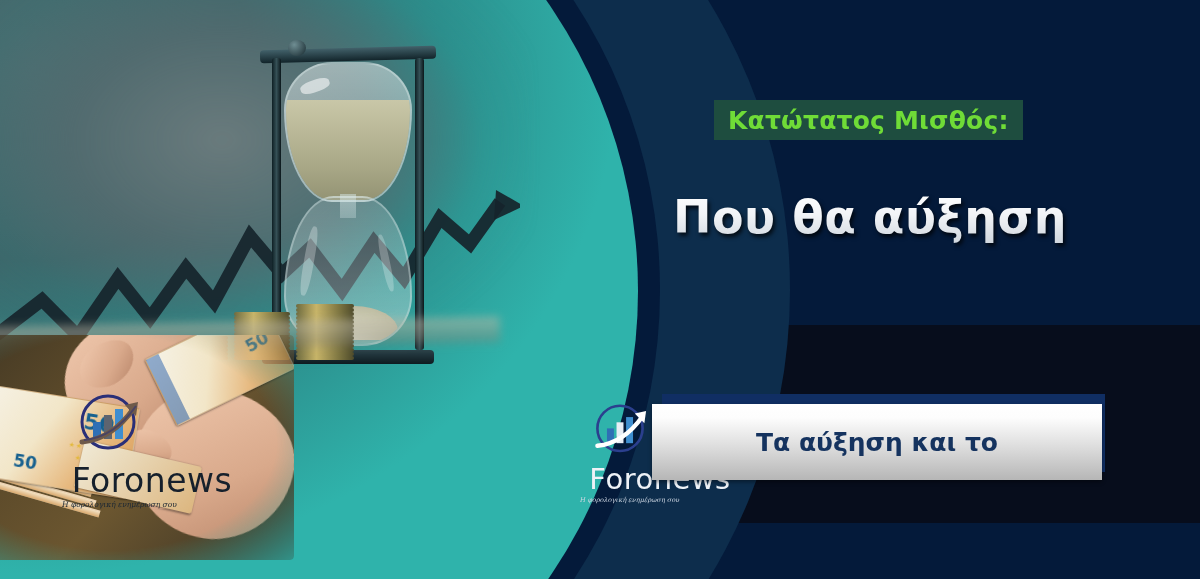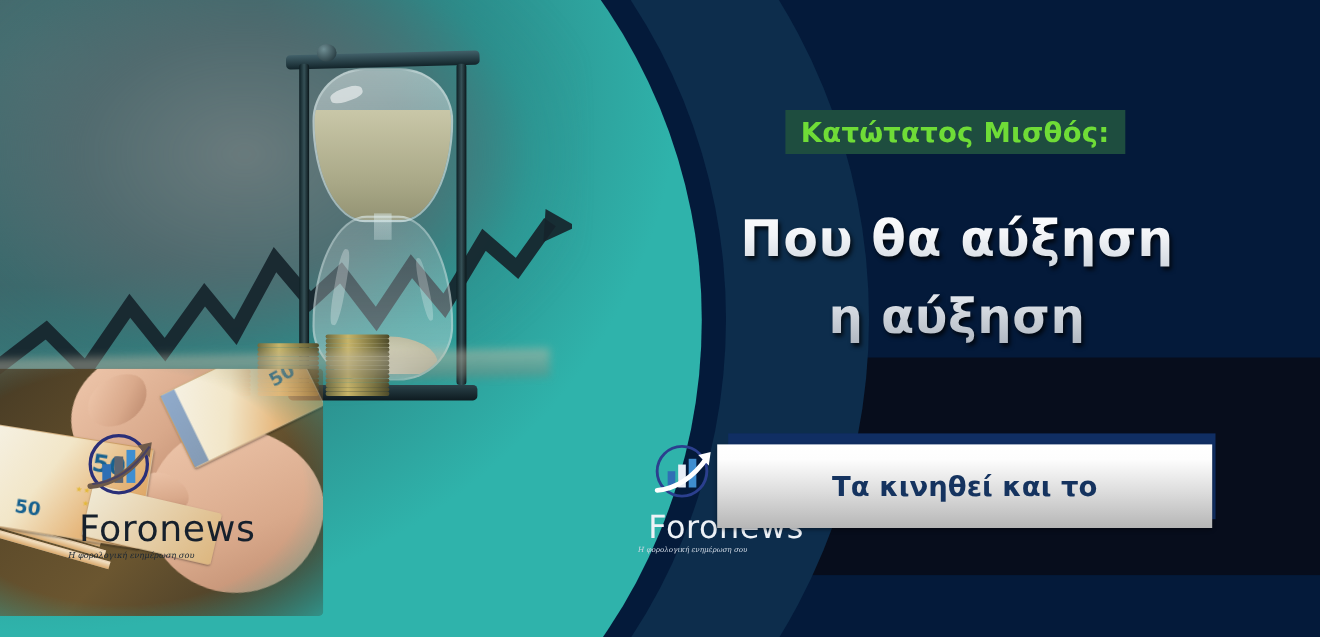--- a/index.html
+++ b/index.html
@@ -281,20 +281,19 @@
     </svg>
     <div class="wordmark" style="font-size:29px;color:#eef2f7;margin-top:1px;">Foronews</div>
     <div class="tagline" style="font-size:6.5px;color:#cfd8e4;margin-top:3px;">Η φορολογική ενημέρωση σου</div>
   </div>
 
   <div class="kicker">
     <span>Κατώτατος Μισθός:</span>
   </div>
 
   <div class="headline hl1">Που θα αύξηση</div>
-  <div class="headline hl2">η αύξηση</div>
 
   <div class="banner-back"></div>
   <div class="banner">
-    <div>Τα κινηθεί και το</div>
+    <div>Τα αύξηση και το</div>
   </div>
 
 </div>
 
 </body></html>

